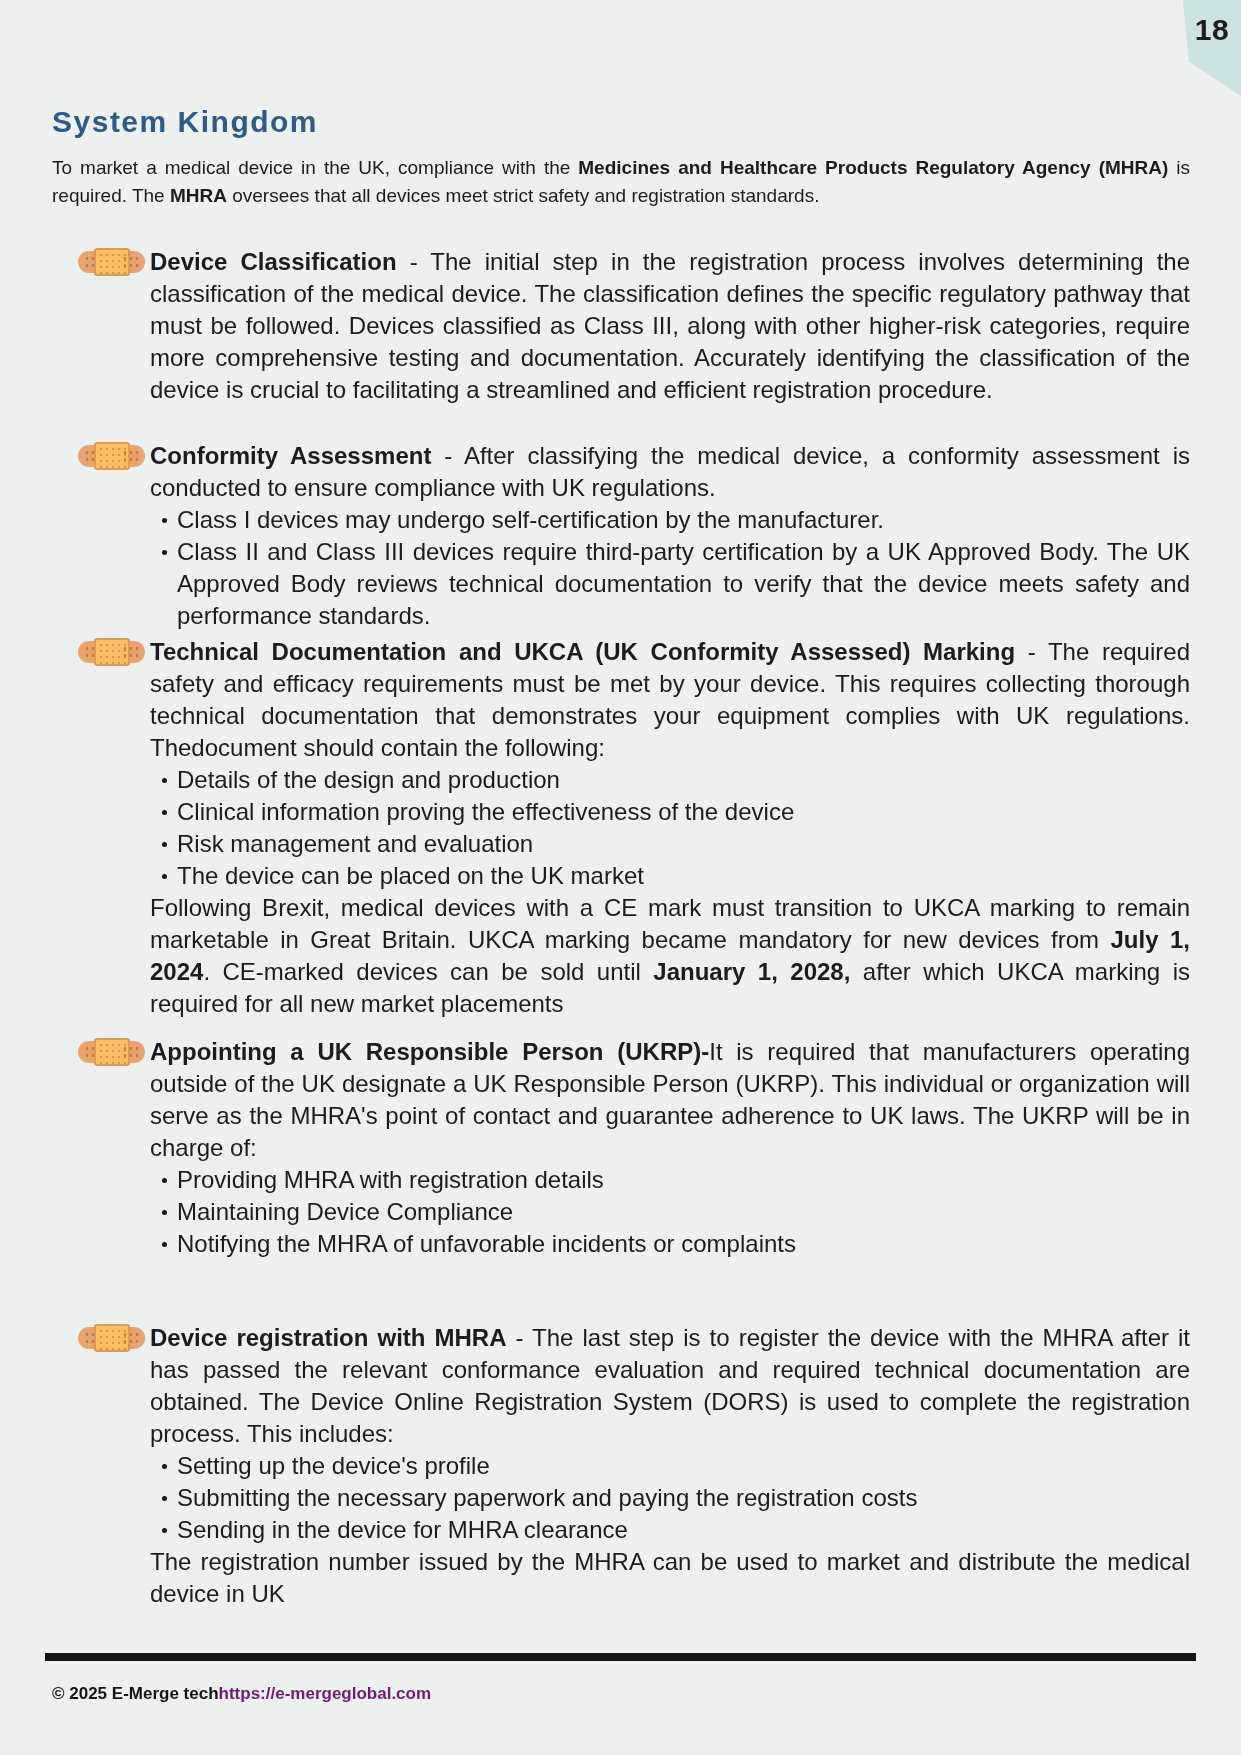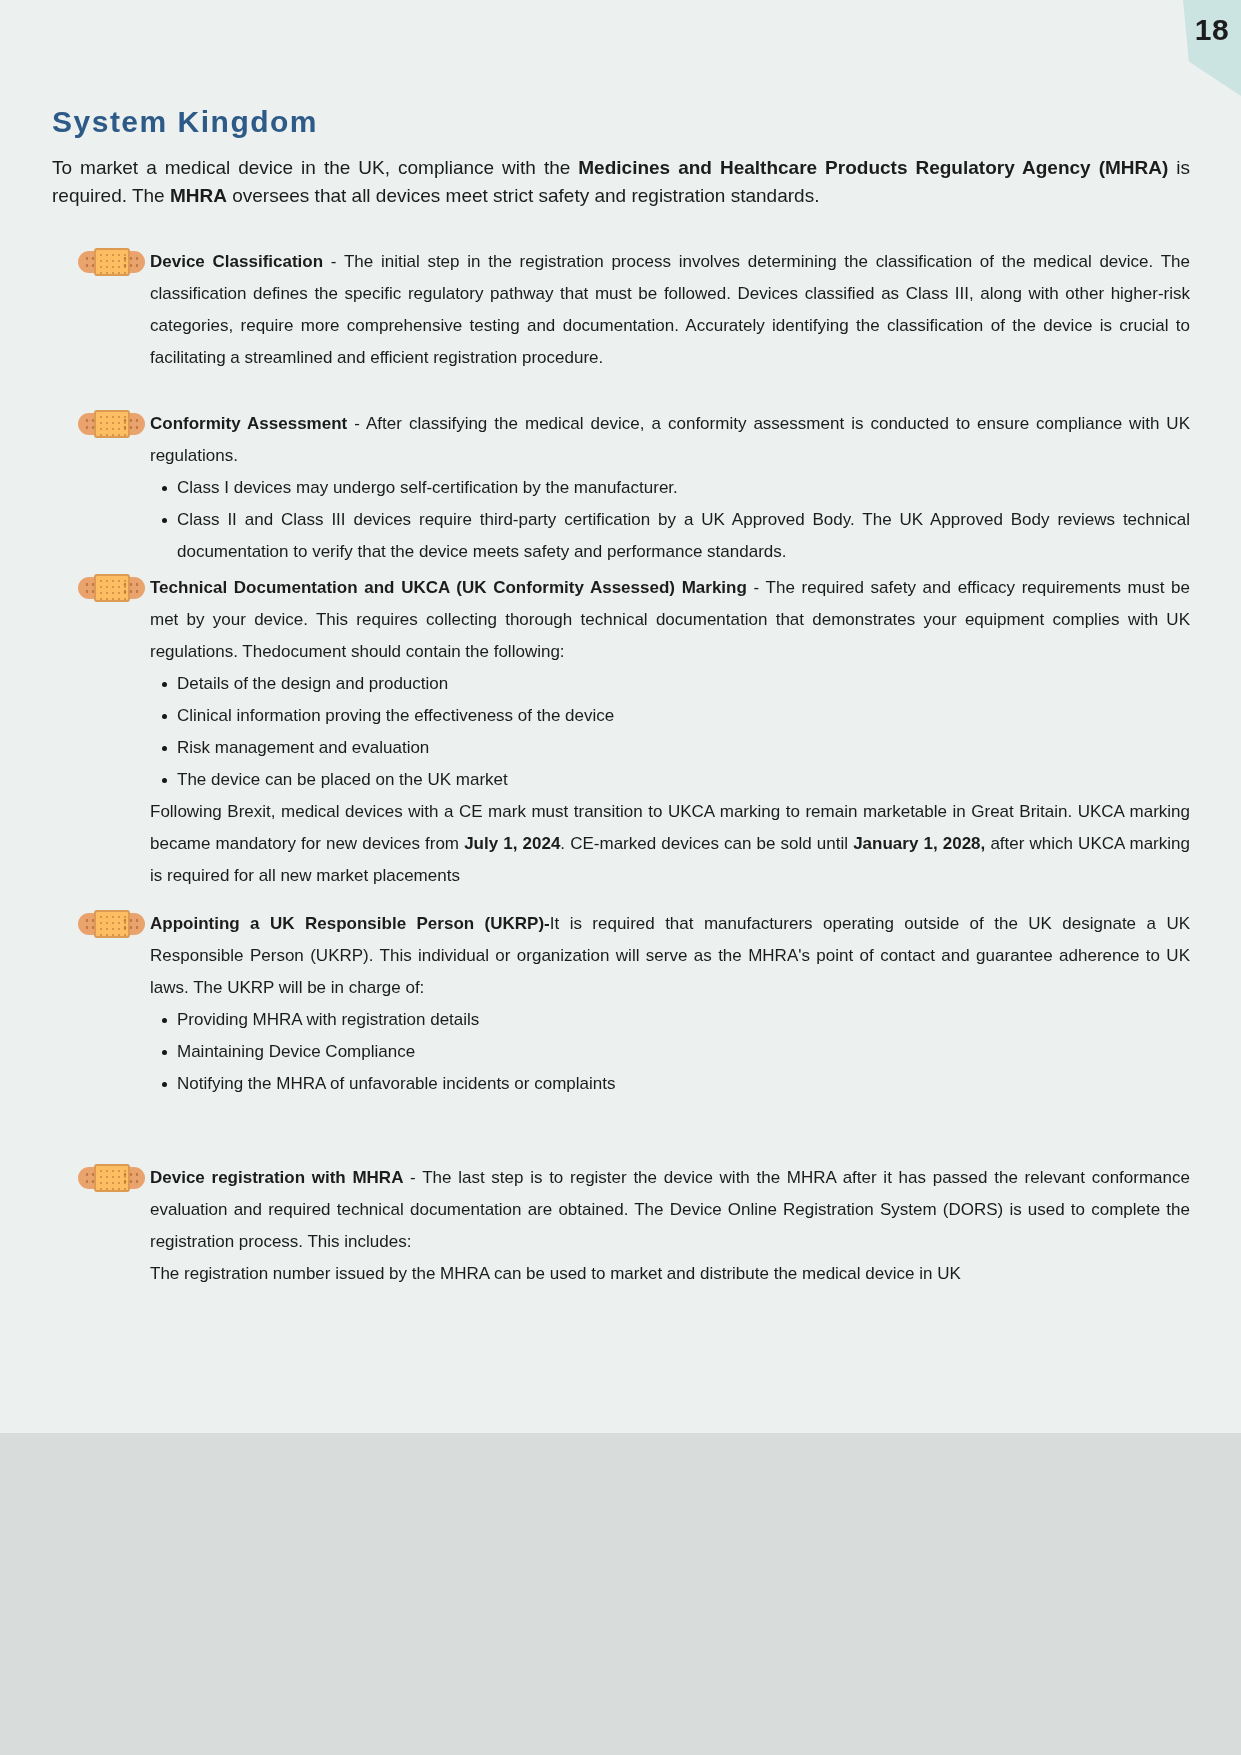--- a/index.html
+++ b/index.html
@@ -10,21 +10,21 @@
     --bar:#161616;
     --band-wing:#eba36e;
     --band-pad:#fbbe62;
     --band-pad-border:#dd9a52;
     --band-dot:#c9884f;
   }
   *{box-sizing:border-box;margin:0;padding:0;}
   html,body{background:#d8dcdb;}
   .page{
     position:relative;
-    width:1241px;height:1433px;
+    width:1241px;height:1755px;
     background:var(--bg);
     font-family:"Liberation Sans","DejaVu Sans",sans-serif;
     color:var(--ink);
     overflow:hidden;
     margin:0 auto;
   }
   
   .badge{
     position:absolute;top:0;right:0;
     width:58px;height:96px;
@@ -51,21 +51,21 @@
     margin-top:14px;
     font-size:19px;line-height:28px;
     text-align:justify;
   }
   .intro .b, .sec .b{font-weight:bold;}
   
   .sections{margin-top:0;}
   .sec{
     position:relative;
     padding-left:98px;
-    font-size:17px;line-height:32px;
+    font-size:24px;line-height:32px;
     text-align:justify;
   }
   .sec:nth-child(1){margin-top:36px;}
   .sec:nth-child(2){margin-top:34px;}
   .sec:nth-child(3){margin-top:4px;}
   .sec:nth-child(4){margin-top:16px;}
   .sec:nth-child(5){margin-top:62px;}
   .sec ul{list-style:none;}
   .sec li{position:relative;padding-left:27px;}
   .sec li::before{
@@ -170,20 +170,25 @@
             <li>Notifying the MHRA of unfavorable incidents or complaints</li>
           </ul>
         </div>
         <div class="sec">
           <span class="bandaid">
             <span class="wing left"></span>
             <span class="pad"></span>
             <span class="wing right"></span>
           </span>
           <p><span class="b">Device registration with MHRA</span><span> - The last step is to register the device with the MHRA after it has passed the relevant conformance evaluation and required technical documentation are obtained. The Device Online Registration System (DORS) is used to complete the registration process. This includes:</span></p>
+          <ul>
+            <li>Setting up the device's profile</li>
+            <li>Submitting the necessary paperwork and paying the registration costs</li>
+            <li>Sending in the device for MHRA clearance</li>
+          </ul>
           <p><span>The registration number issued by the MHRA can be used to market and distribute the medical device in UK</span></p>
         </div>
       </div>
   </div>
 
   <div class="footer-bar"></div>
   <div class="footer-row">
     <span>© 2025 E-Merge tech</span>
     <a href="#">https://e-mergeglobal.com</a>
   </div>

